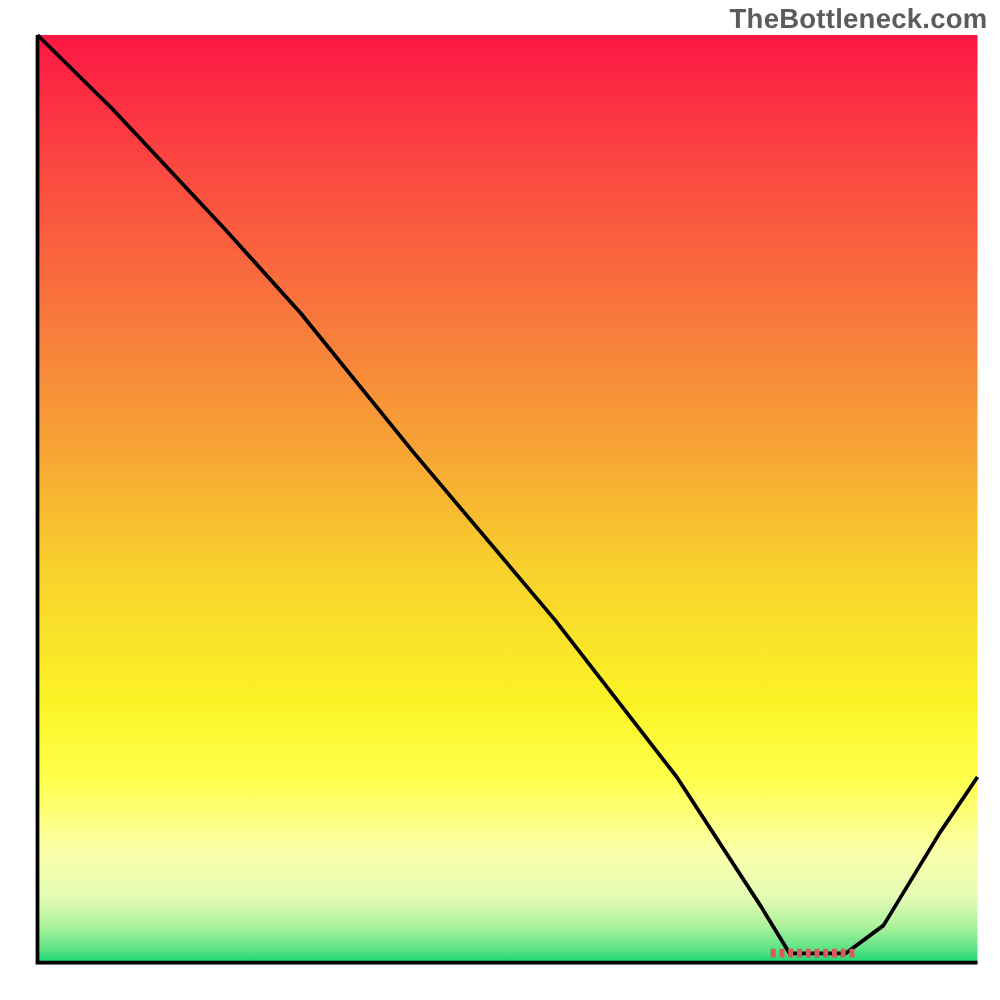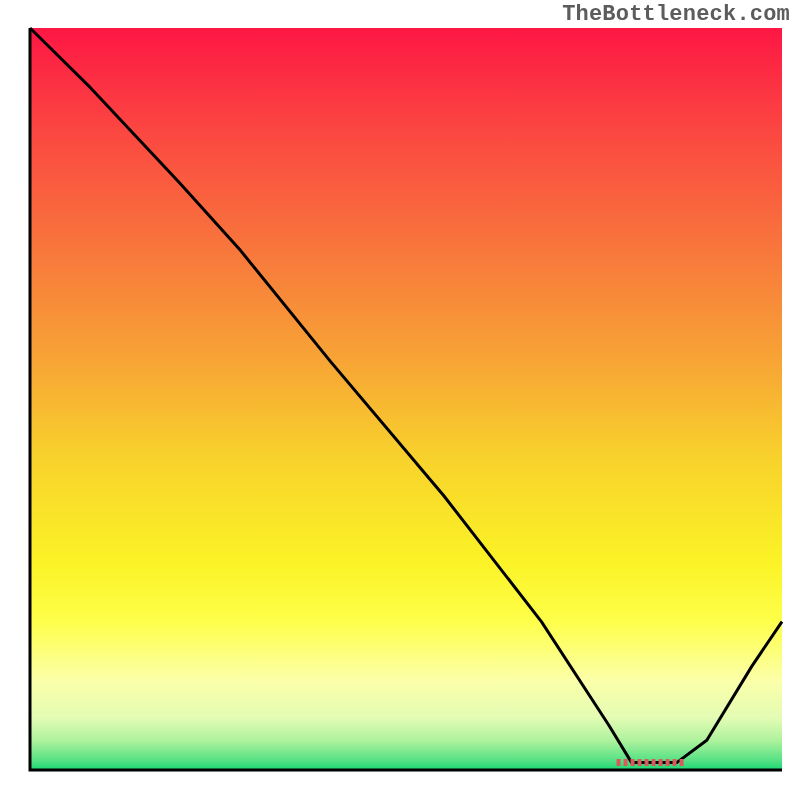--- a/index.html
+++ b/index.html
@@ -8,21 +8,20 @@
     width: 800px;
     height: 800px;
     background: #ffffff;
     font-family: Arial, Helvetica, sans-serif;
     overflow: hidden;
   }
   .chart-wrap {
     position: relative;
     width: 800px;
     height: 800px;
-    font-family: Liberation Mono, monospace;
   }
   .watermark {
     position: absolute;
     top: 2px;
     right: 10px;
     color: #5c5c5c;
     font-size: 22px;
     font-weight: 600;
     letter-spacing: 0.2px;
     z-index: 10;

